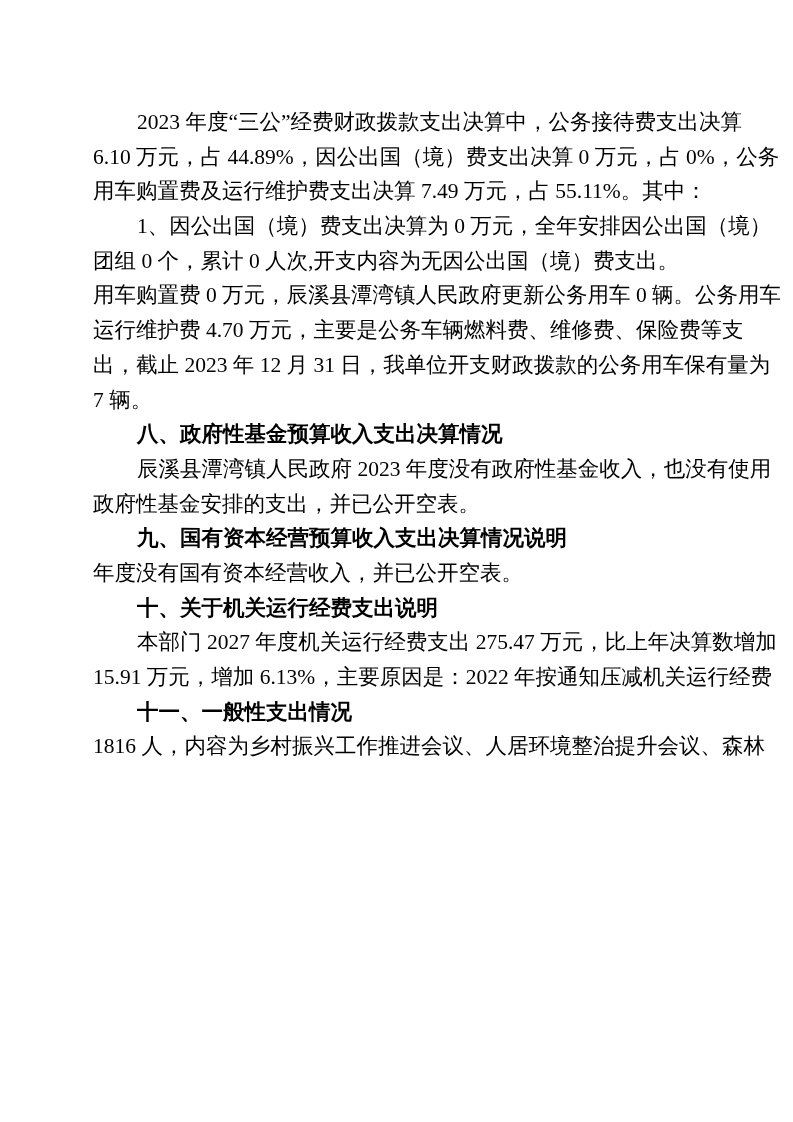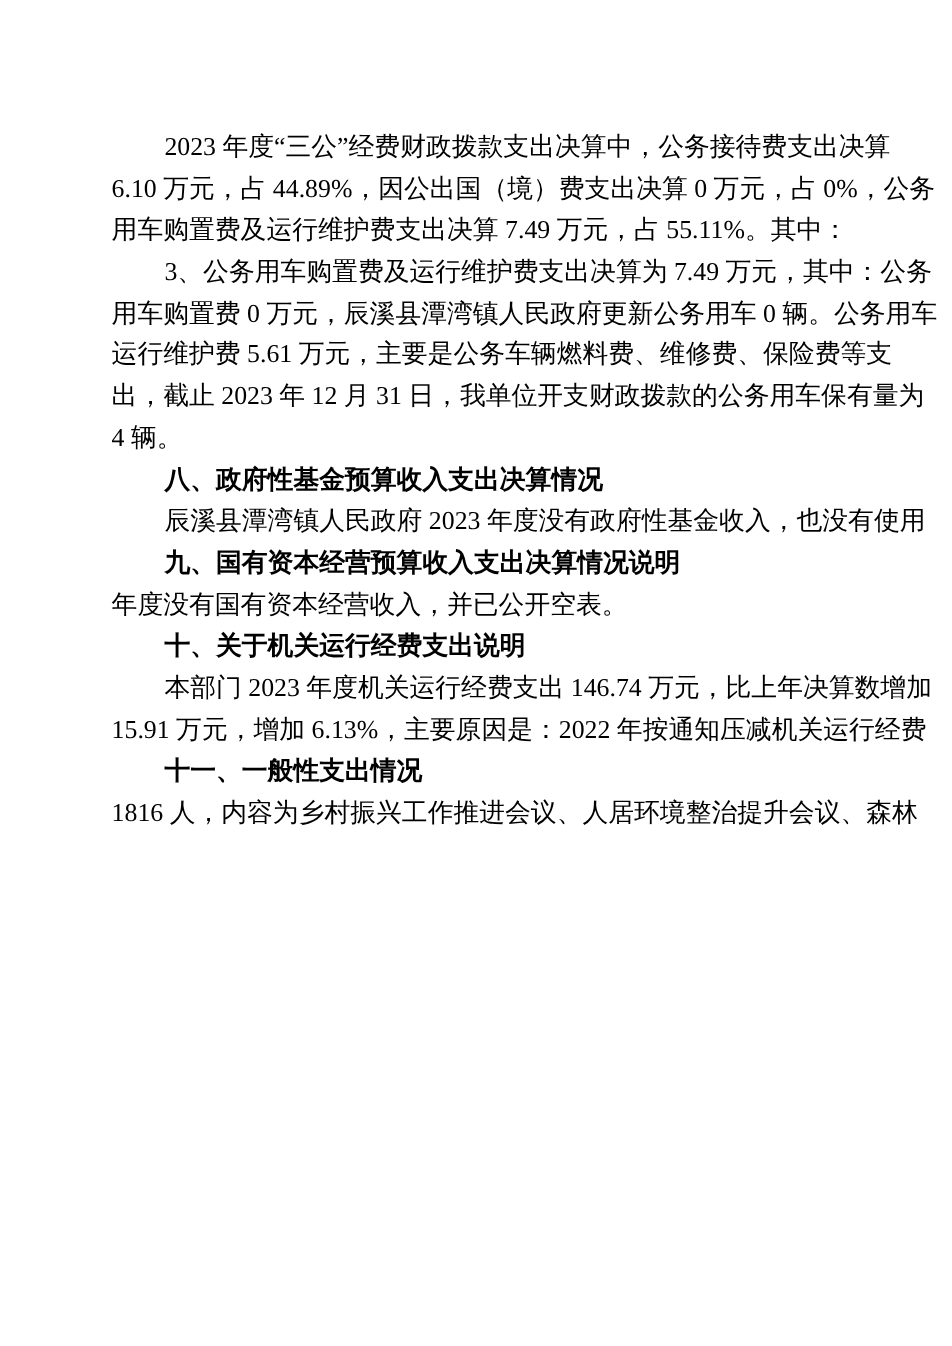--- a/index.html
+++ b/index.html
@@ -53,52 +53,56 @@
 
 <div class="page">
   <div class="content">
 
     <div class="block">
       <div class="line indent">2023 年度“三公”经费财政拨款支出决算中，公务接待费支出决算</div>
       <div class="line">6.10 万元，占 44.89%，因公出国（境）费支出决算 0 万元，占 0%，公务</div>
       <div class="line last">用车购置费及运行维护费支出决算 7.49 万元，占 55.11%。其中：</div>
     </div>
 
+    <div class="block">
+      <div class="line indent">1、因公出国（境）费支出决算为 0 万元，全年安排因公出国（境）</div>
+      <div class="line last">团组 0 个，累计 0 人次,开支内容为无因公出国（境）费支出。</div>
+    </div>
 
 
     <div class="block">
-      <div class="line indent">3、公务用车购置费及运行维护费支出决算为 7.49 万元，其中：公务</div>
       <div class="line">用车购置费 0 万元，辰溪县潭湾镇人民政府更新公务用车 0 辆。公务用车</div>
-      <div class="line">运行维护费 5.61 万元，主要是公务车辆燃料费、维修费、保险费等支</div>
+      <div class="line">运行维护费 4.70 万元，主要是公务车辆燃料费、维修费、保险费等支</div>
       <div class="line">出，截止 2023 年 12 月 31 日，我单位开支财政拨款的公务用车保有量为</div>
-      <div class="line last">4 辆。</div>
+      <div class="line last">7 辆。</div>
     </div>
 
     <div class="block heading">
       <div class="line indent last">八、政府性基金预算收入支出决算情况</div>
     </div>
 
     <div class="block">
       <div class="line indent">辰溪县潭湾镇人民政府 2023 年度没有政府性基金收入，也没有使用</div>
+      <div class="line last">政府性基金安排的支出，并已公开空表。</div>
     </div>
 
     <div class="block heading">
       <div class="line indent last">九、国有资本经营预算收入支出决算情况说明</div>
     </div>
 
     <div class="block">
       <div class="line last">年度没有国有资本经营收入，并已公开空表。</div>
     </div>
 
     <div class="block heading">
       <div class="line indent last">十、关于机关运行经费支出说明</div>
     </div>
 
     <div class="block">
-      <div class="line indent">本部门 2023 年度机关运行经费支出 146.74 万元，比上年决算数增加</div>
+      <div class="line indent">本部门 2027 年度机关运行经费支出 275.47 万元，比上年决算数增加</div>
       <div class="line">15.91 万元，增加 6.13%，主要原因是：2022 年按通知压减机关运行经费</div>
     </div>
 
     <div class="block heading">
       <div class="line indent last">十一、一般性支出情况</div>
     </div>
 
     <div class="block">
       <div class="line">1816 人，内容为乡村振兴工作推进会议、人居环境整治提升会议、森林</div>
     </div>

